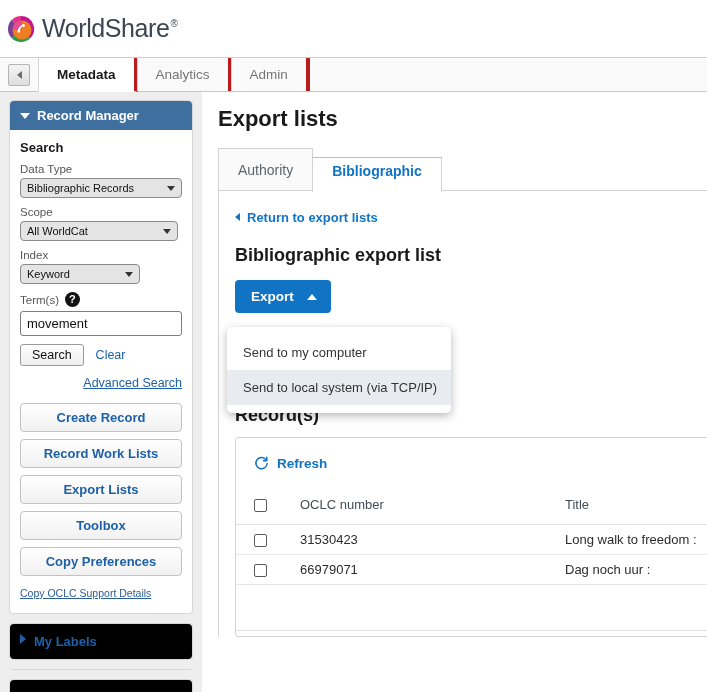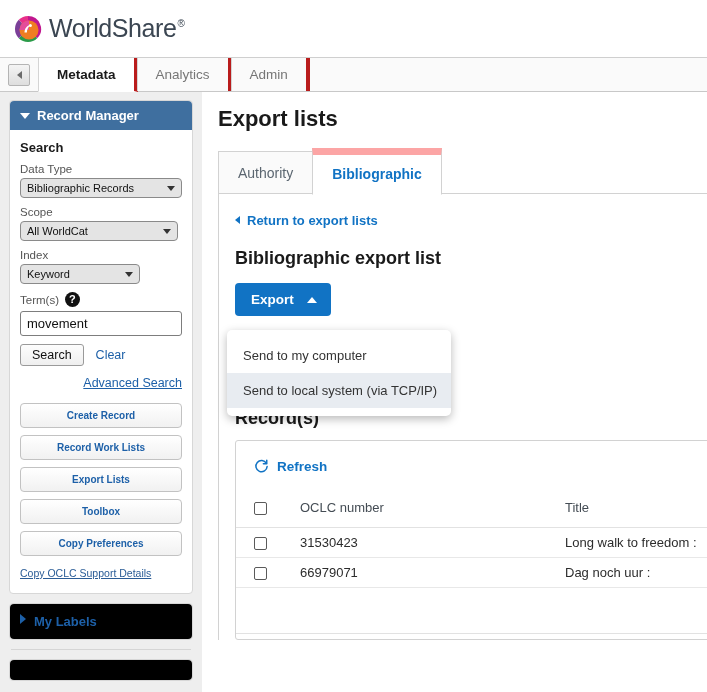--- a/index.html
+++ b/index.html
@@ -12,21 +12,21 @@
     -webkit-font-smoothing: antialiased;
   }
 
   
   #brand-header {
     height: 58px;
     background: #ffffff;
     border-bottom: 1px solid #cfcfcf;
     display: flex;
     align-items: center;
-    padding-left: 14px;
+    padding-left: 7px;
     position: relative;
   }
   #brand-logo { width: 28px; height: 28px; flex: 0 0 28px; position: relative; }
   #brand-logo svg { display:block; }
   #brand-wordmark {
     font-size: 25px;
     color: #3b4652;
     letter-spacing: -0.4px;
     margin-left: 7px;
     font-weight: 400;
@@ -195,21 +195,21 @@
     font-size: 12.5px; color: #1d60a8;
     text-decoration: underline; cursor: pointer;
   }
   .adv-wrap { text-align: right; margin-top: 7px; }
   .nav-btn {
     display: block; width: 100%;
     background: linear-gradient(#ffffff,#f1f1f1);
     border: 1px solid #c2c2c2;
     border-radius: 4px;
     color: #1d60a8;
-    font-size: 10px; font-weight: bold;
+    font-size: 13px; font-weight: bold;
     text-align: center;
     padding: 6px 12px;
     margin-bottom: 7px;
     cursor: pointer;
     font-family: "Liberation Sans", sans-serif;
   }
   .support-link {
     font-size: 10.5px; color: #2a5c96;
     text-decoration: underline; cursor: pointer;
     display: inline-block; margin-top: 2px;
@@ -237,22 +237,22 @@
     background: #fafafa;
     color: #5b6670;
     cursor: pointer;
     margin-right: -1px;
     position: relative;
   }
   .ctab.active {
     background: #ffffff;
     color: #1173c4;
     font-weight: bold;
-    border-top: 7px solid #fca5a5;
-    padding-top: 11px;
+    border-top: 1px solid #fca5a5;
+    padding-top: 5px;
     border-bottom: 1px solid #ffffff;
     margin-bottom: -1px;
     z-index: 2;
   }
   #tab-filler {
     flex: 1 1 auto;
     border-bottom: 1px solid #d2d2d2;
     height: 1px;
     align-self: flex-end;
   }

